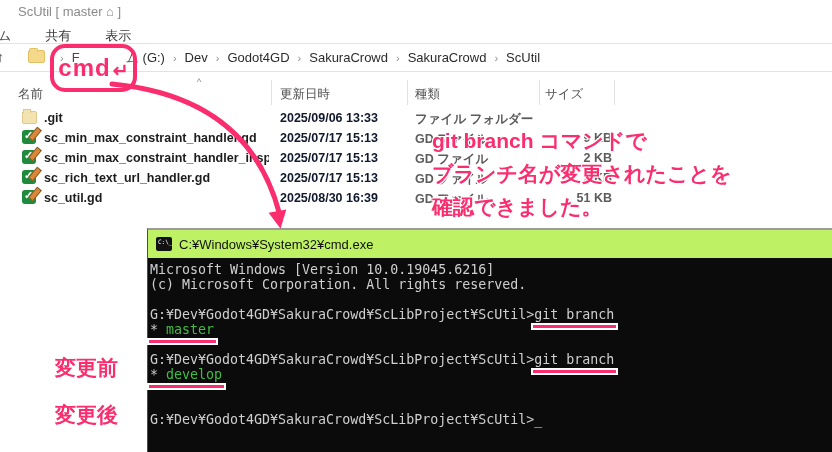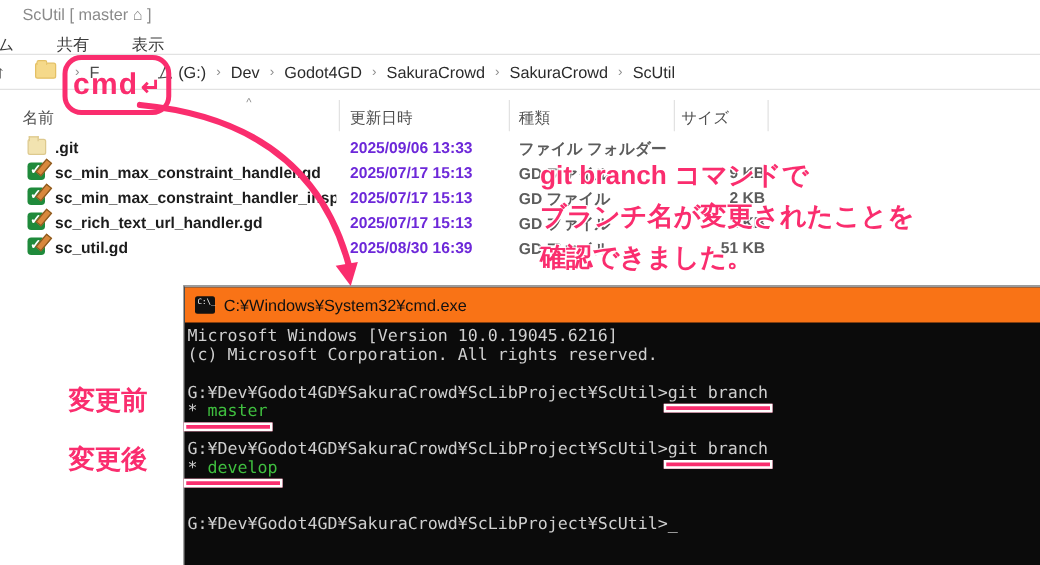--- a/index.html
+++ b/index.html
@@ -32,43 +32,43 @@
   
   #file-rows{position:absolute;left:0;top:108px;width:832px;}
   .frow{position:relative;height:20px;font-size:12.5px;font-weight:bold;}
   .ficon{position:absolute;left:22px;top:3px;width:15px;height:13px;}
   .ficon.folder{background:#f2e3b0;border:1px solid #ddc98e;border-radius:2px;}
   .ficon.folder::before{content:"";position:absolute;left:0;top:-3px;width:6px;height:3px;background:#f2e3b0;border:1px solid #ddc98e;border-bottom:none;}
   .ficon.gd{top:2px;width:14px;height:14px;background:#1f8a3b;border-radius:3px;}
   .ficon.gd::before{content:"✓";position:absolute;left:2px;top:-1px;color:#fff;font-size:11px;font-weight:bold;}
   .ficon.gd::after{content:"";position:absolute;right:-2px;top:-3px;width:4px;height:12px;background:#d9883c;border:1px solid #8a5a20;transform:rotate(40deg);}
   .fname{position:absolute;left:44px;top:3px;color:#1c1c1c;white-space:nowrap;max-width:225px;overflow:hidden;}
-  .fdate{position:absolute;left:280px;top:3px;color:#6d28d9;}
+  .fdate{position:absolute;left:280px;top:3px;color:#0f172a;}
   .ftype{position:absolute;left:415px;top:3px;color:#5c5c5c;white-space:nowrap;}
   .fsize{position:absolute;left:540px;top:3px;width:72px;text-align:right;color:#5c5c5c;}
   
   .cmdwin{position:absolute;left:147px;top:228px;width:685px;height:224px;border-left:1px solid #4d4d4d;border-top:2px solid #9b9b9b;background:var(--console-bg);}
-  .cmd-titlebar{height:28px;background:#f97316;display:flex;align-items:center;padding-left:8px;}
+  .cmd-titlebar{height:28px;background:#bef264;display:flex;align-items:center;padding-left:8px;}
   .cmd-ico{width:16px;height:14px;background:#111;border-radius:2px;position:relative;margin-right:7px;}
   .cmd-ico::before{content:"C:\\_";position:absolute;left:2px;top:1px;color:#fff;font-size:6px;font-family:"DejaVu Sans Mono",monospace;}
   .cmd-title{font-size:13px;color:#111;}
   .console{padding:4px 0 0 2px;font-family:"DejaVu Sans Mono",monospace;font-size:13.3px;line-height:15px;color:var(--console-fg);}
   .term-line{height:15px;white-space:pre;position:relative;}
   .branch{color:var(--green);}
   .uline{position:relative;display:inline-block;vertical-align:top;}
   .uline::after{content:"";position:absolute;left:-3px;right:-4px;bottom:-8px;height:3px;background:var(--accent);border:2px solid #fff;z-index:5;}
   .cursor{color:#d8d8d8;}
   
   .badge{position:absolute;left:50px;top:44px;width:87px;height:48px;border:4px solid var(--accent);border-radius:15px;z-index:10;display:flex;align-items:center;justify-content:center;gap:2px;color:var(--accent);}
   .badge .cmdtxt{font-size:24px;font-weight:600;letter-spacing:1px;}
   .badge .enter{font-size:19px;font-weight:600;transform:translateY(2px);}
   .arrow-svg{position:absolute;left:0;top:0;width:832px;height:452px;pointer-events:none;z-index:9;}
   .note{position:absolute;left:432px;top:124px;z-index:8;font-size:21px;line-height:33px;font-weight:bold;color:var(--accent);
         text-shadow:1px 1px 0 #fff,-1px -1px 0 #fff,1px -1px 0 #fff,-1px 1px 0 #fff;}
-  .side-label{position:absolute;left:55px;z-index:8;font-size:21px;font-weight:bold;color:var(--accent);}
+  .side-label{position:absolute;left:55px;z-index:8;font-size:21px;font-weight:bold;color:var(--accent);margin-top:48px;}
   #before-label{top:306px;}
   #after-label{top:353px;}
 </style>
 </head>
 <body>
 
 <div class="win-title">ScUtil [ master ⌂ ]</div>
 
 <div class="ribbon" id="ribbon">
     <span class="tab">ム</span>

